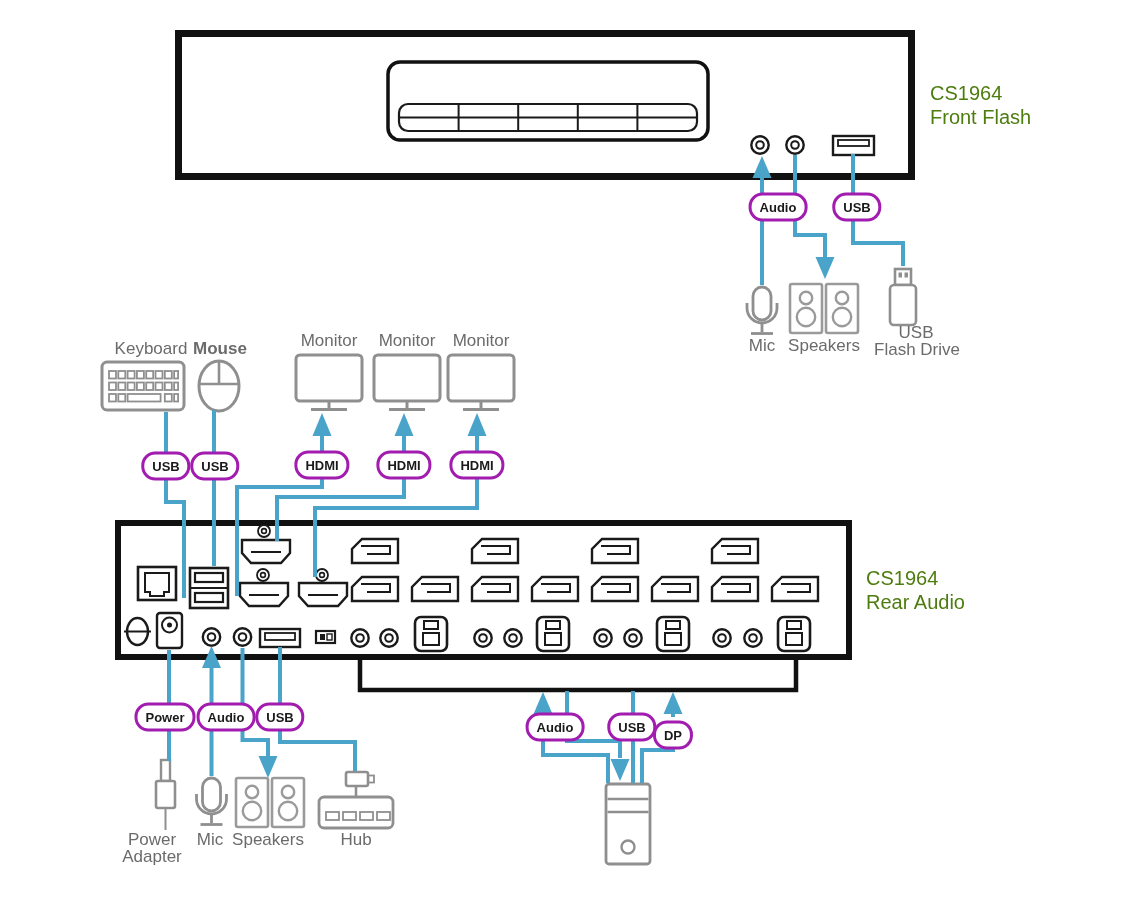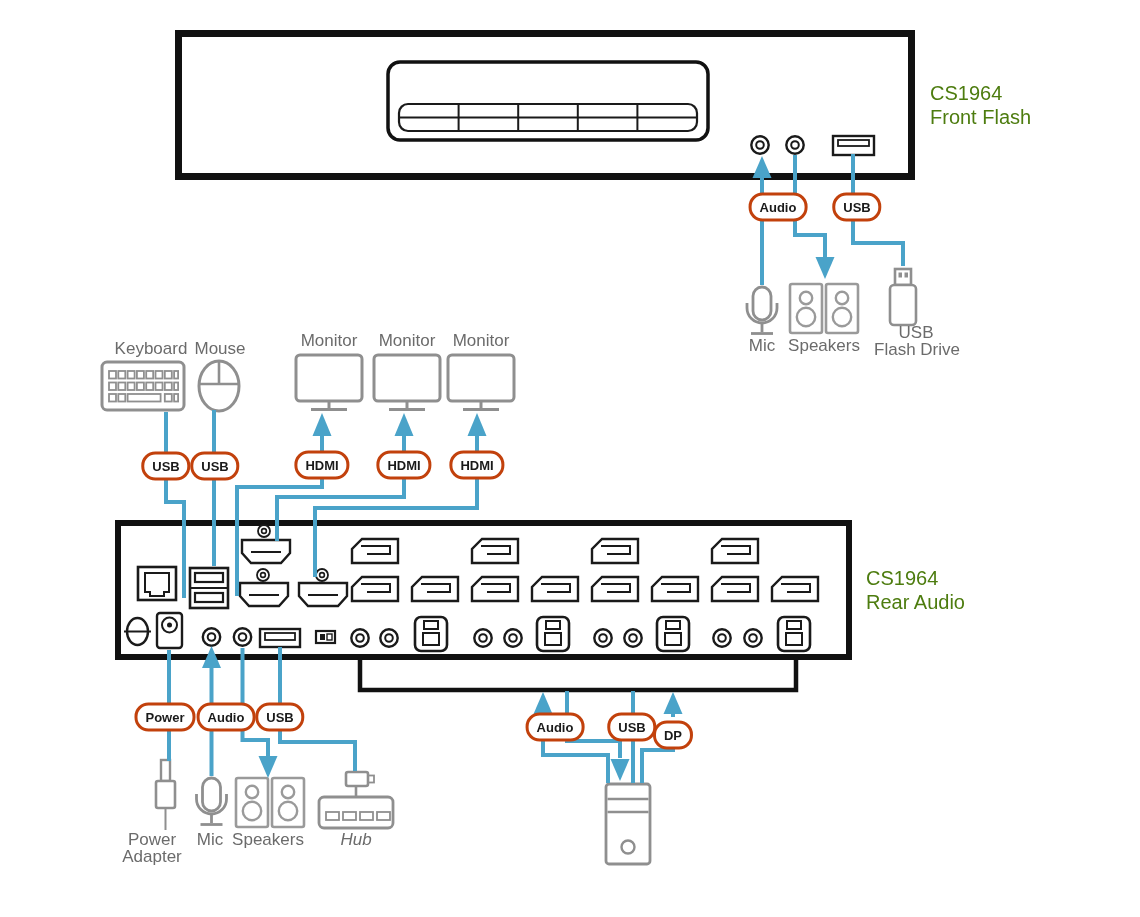--- a/index.html
+++ b/index.html
@@ -1,20 +1,20 @@
 <!DOCTYPE html>
 <html><head>
 <meta charset="utf-8">
 <style>
   html,body{margin:0;padding:0;background:#ffffff;}
   .canvas{position:relative;width:1140px;height:917px;background:#fff;overflow:hidden;
           font-family:"Liberation Sans", sans-serif;}
   svg.overlay{position:absolute;left:0;top:0;z-index:1;}
   .pill{position:absolute;z-index:10;transform:translate(-50%,-50%);
-        background:#fff;border:3px solid #c2410c;border-radius:14px;
+        background:#fff;border:3px solid #a21caf;border-radius:14px;
         color:#1a1a1a;font-weight:bold;font-size:13px;line-height:15px;
         padding:4px 8px;white-space:nowrap;text-align:center;}
   .lbl{position:absolute;z-index:6;transform:translateX(-50%);
        color:#6b6b6b;font-size:17px;line-height:18px;white-space:nowrap;}
   .title{position:absolute;z-index:6;color:#4d7c0f;font-size:20px;line-height:24px;white-space:nowrap;}
 </style>
 </head>
 <body>
 
 <div class="canvas">
@@ -271,30 +271,30 @@
 <div class="title" style="left:930px;top:81px;">
   <div>CS1964</div>
   <div>Front Flash</div>
 </div>
 <div class="title" style="left:866px;top:566px;">
   <div>CS1964</div>
   <div>Rear Audio</div>
 </div>
 
 <div class="lbl" style="left:151px;top:340px;">Keyboard</div>
-<div class="lbl" style="left:220px;top:340px;">Mouse</div>
+<div class="lbl" style="left:220px;top:340px;font-weight:bold;">Mouse</div>
 <div class="lbl" style="left:329px;top:332px;">Monitor</div>
 <div class="lbl" style="left:407px;top:332px;">Monitor</div>
 <div class="lbl" style="left:481px;top:332px;">Monitor</div>
 
 <div class="lbl" style="left:762px;top:337px;">Mic</div>
 <div class="lbl" style="left:824px;top:337px;">Speakers</div>
 <div class="lbl" style="left:916px;top:324px;">USB</div>
 <div class="lbl" style="left:917px;top:341px;">Flash Drive</div>
 
 <div class="lbl" style="left:152px;top:831px;">Power</div>
 <div class="lbl" style="left:152px;top:848px;">Adapter</div>
 <div class="lbl" style="left:210px;top:831px;">Mic</div>
 <div class="lbl" style="left:268px;top:831px;">Speakers</div>
-<div class="lbl" style="left:356px;top:831px;font-style:italic;">Hub</div>
+<div class="lbl" style="left:356px;top:831px;">Hub</div>
 <div class="lbl" style="left:630px;top:868px;margin-top:48px;">PC x 4</div>
 
 </div>
 
 </body></html>

